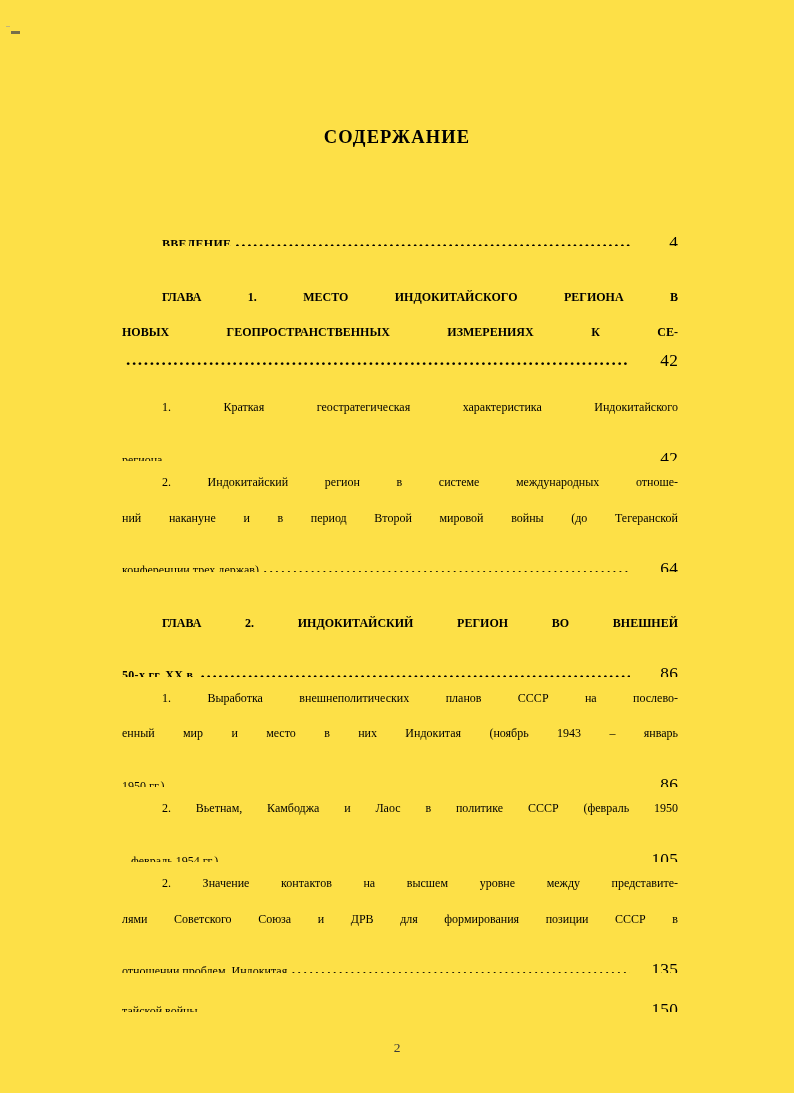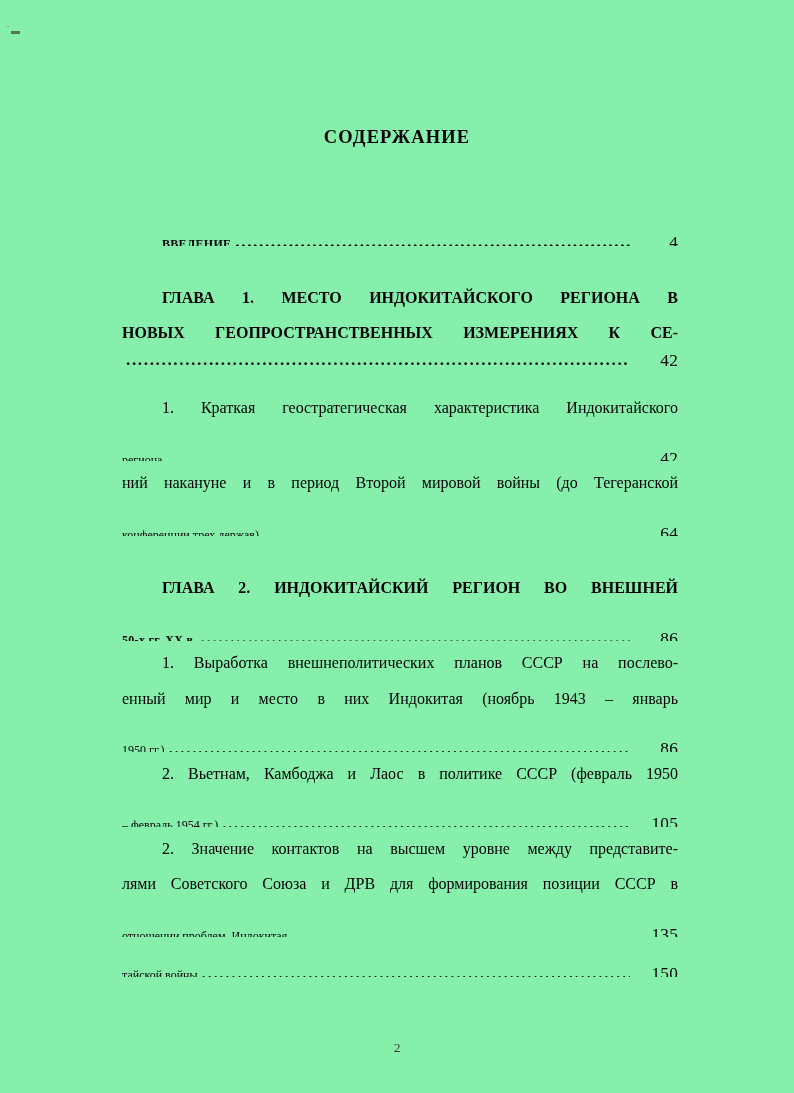--- a/index.html
+++ b/index.html
@@ -12,21 +12,21 @@
     height: 1093px;
     position: relative;
     font-family: "Liberation Serif", "DejaVu Serif", serif;
     color: #000000;
     overflow: hidden;
   }
 
   .page {
     position: absolute;
     inset: 0;
-    background: #86efac;
+    background: #fde047;
   }
 
   
   .scan-speck {
     position: absolute;
     left: 11px;
     top: 31px;
     width: 9px;
     height: 3px;
     background: #4a4a4a;
@@ -81,21 +81,21 @@
     white-space: pre;
     margin-top: 28px;
   }
 
   
   .just {
     display: block;
     width: 100%;
     text-align: justify;
     text-align-last: justify;
-    font-size: 16px;
+    font-size: 12px;
     line-height: 35.5px;
     height: 35.5px;
     white-space: normal;
     overflow: hidden;
   }
 
   .bold {
     font-weight: bold;
   }
   .bold .txt, .bold.just {
@@ -168,20 +168,21 @@
       <div class="entry">
         <div class="just" style="text-indent: 40px;">1. Краткая геостратегическая характеристика Индокитайского</div>
         <div class="line">
           <span class="txt">региона</span>
           <span class="leader">...............................................................................................................</span>
           <span class="pagenum">42</span>
         </div>
       </div>
       <div class="gap-sm"></div>
       <div class="entry">
+        <div class="just" style="text-indent: 40px;">2. Индокитайский регион в системе международных отноше-</div>
         <div class="just">ний накануне и в период Второй мировой войны (до Тегеранской</div>
         <div class="line">
           <span class="txt">конференции трех держав)</span>
           <span class="leader">...............................................................................................................</span>
           <span class="pagenum">64</span>
         </div>
       </div>
       <div class="gap-lg"></div>
       <div class="entry bold">
         <div class="just" style="text-indent: 40px;">ГЛАВА 2. ИНДОКИТАЙСКИЙ РЕГИОН ВО  ВНЕШНЕЙ</div>

